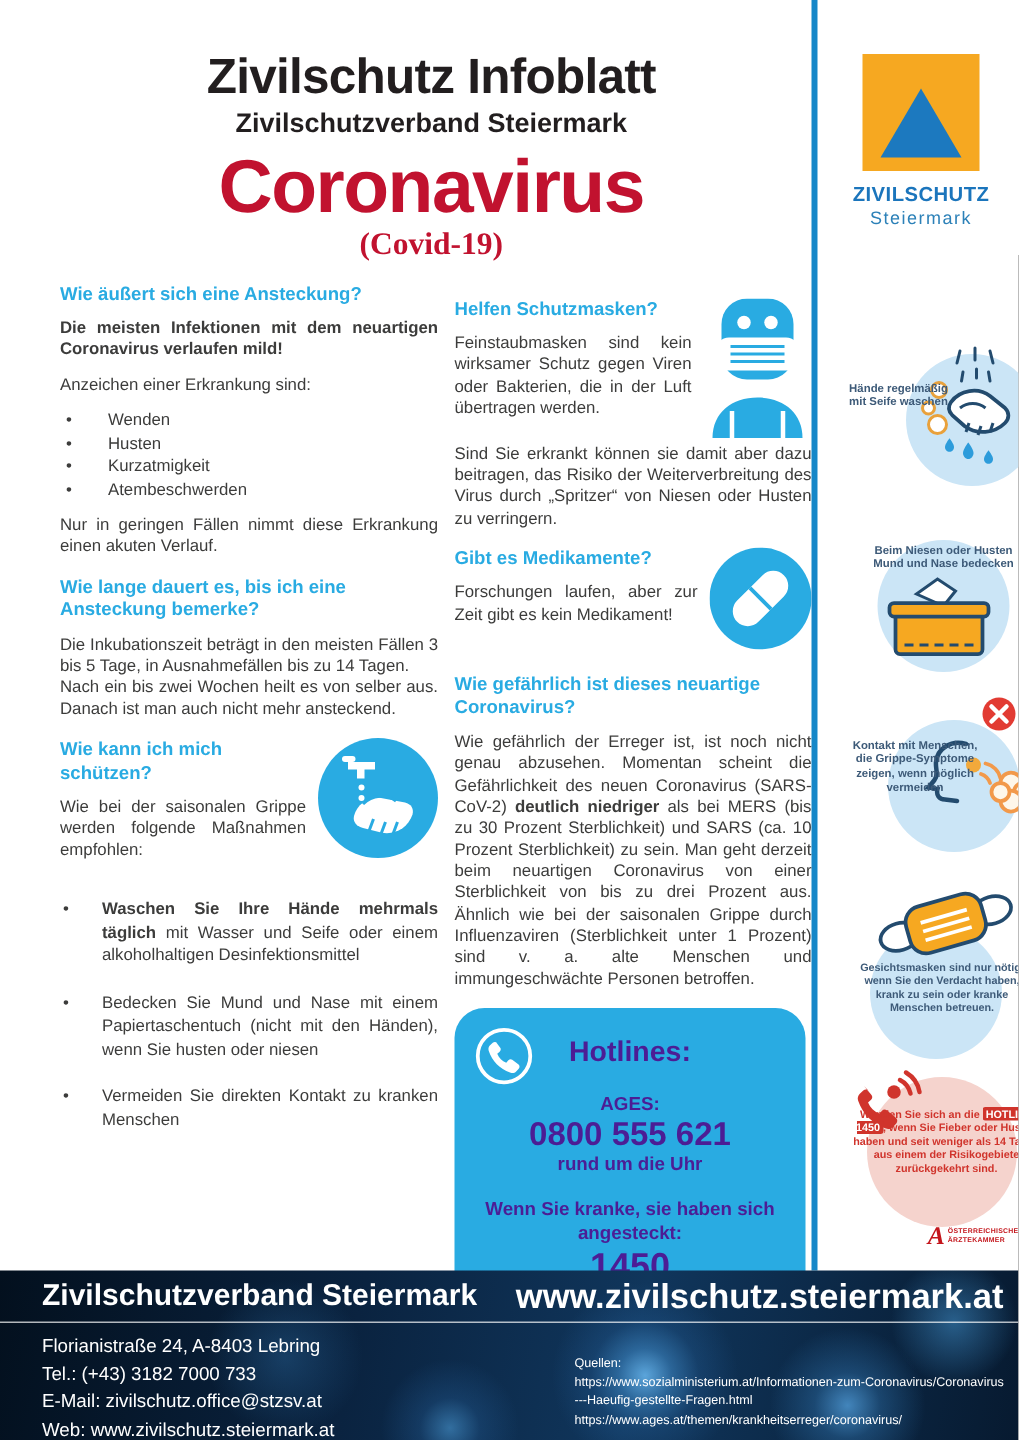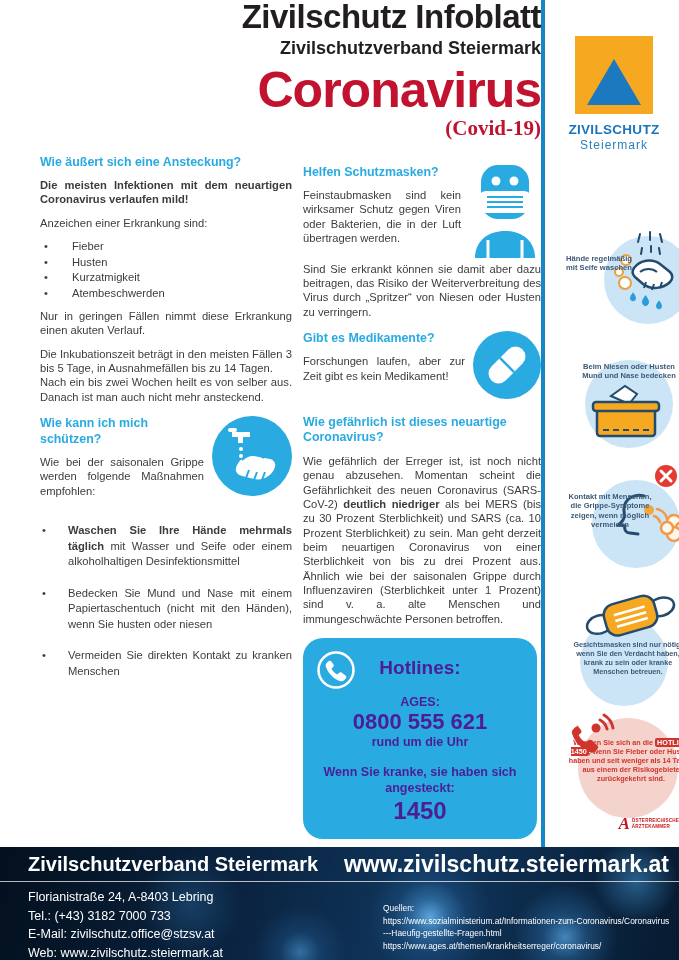--- a/index.html
+++ b/index.html
@@ -7,21 +7,21 @@
     --ink:#3C3C3B; --divider:#1587C8; --lightblue:#CBE5F6; --navy:#234B6E;
     --tip-ink:#3D5A78; --alert:#D0342C; --pink:#F5D3CD;
   }
   html,body{margin:0;padding:0;background:#888;}
   .page{width:679px;height:960px;position:relative;background:#fff;overflow:hidden;
         font-family:"Liberation Sans",sans-serif;margin:0 auto;}
   .divider{position:absolute;left:541px;top:0;width:4px;height:847px;background:var(--divider);}
 
   
   .main{position:absolute;left:0;top:0;width:541px;}
-  .header{text-align:right;margin-left:34px;}
+  .header{text-align:center;padding-top:34px;margin-left:34px;}
   .h-title{font-size:33px;font-weight:bold;color:#221E1F;letter-spacing:-.5px;line-height:1.05;}
   .h-sub{font-size:18px;font-weight:bold;color:#221E1F;margin-top:3px;}
   .h-topic{font-size:50px;font-weight:bold;color:var(--red);margin-top:6px;line-height:1;letter-spacing:-1px;}
   .h-covid{font-family:"Liberation Serif",serif;font-size:21px;font-weight:bold;color:var(--red);margin-top:1px;}
 
   
   .cols{display:flex;margin-top:12px;padding-left:40px;}
   .colL{width:252px;margin-right:11px;}
   .colM{width:238px;}
   .sec{font-size:12.4px;font-weight:bold;color:var(--cyan);margin:12px 0 8px;line-height:1.25;}
@@ -106,27 +106,28 @@
       <div class="h-covid">(Covid-19)</div>
     </div>
 
     <div class="cols">
 
       <div class="colL">
         <div class="sec">Wie äußert sich eine Ansteckung?</div>
         <p class="b bold">Die meisten Infektionen mit dem neuartigen Coronavirus verlaufen mild!</p>
         <p class="b">Anzeichen einer Erkrankung sind:</p>
         <ul class="dots">
-          <li><span>Fieber</span></li>
+          <li><span>Wenden</span></li>
           <li><span>Husten</span></li>
           <li><span>Kurzatmigkeit</span></li>
           <li><span>Atembeschwerden</span></li>
         </ul>
         <p class="b">Nur in geringen Fällen nimmt diese Erkrankung einen akuten Verlauf.</p>
 
+        <div class="sec">Wie lange dauert es, bis ich eine Ansteckung bemerke?</div>
         <p class="b tight">Die Inkubationszeit beträgt in den meisten Fällen 3 bis 5 Tage, in Ausnahmefällen bis zu 14 Tagen.</p>
         <p class="b">Nach ein bis zwei Wochen heilt es von selber aus. Danach ist man auch nicht mehr ansteckend.</p>
 
         <div>
           <svg class="fr" width="80" height="80" viewBox="0 0 80 80">
             <circle cx="40" cy="40" r="40" fill="#29ABE2"></circle>
             <path d="M20 16h18v5h-7v6h-5v-6h-6z" fill="#fff"></path>
             <rect x="16" y="12" width="9" height="4" rx="2" fill="#fff"></rect>
             <circle cx="29" cy="33" r="2" fill="#fff"></circle>
               <circle cx="29" cy="40" r="2" fill="#fff"></circle>

